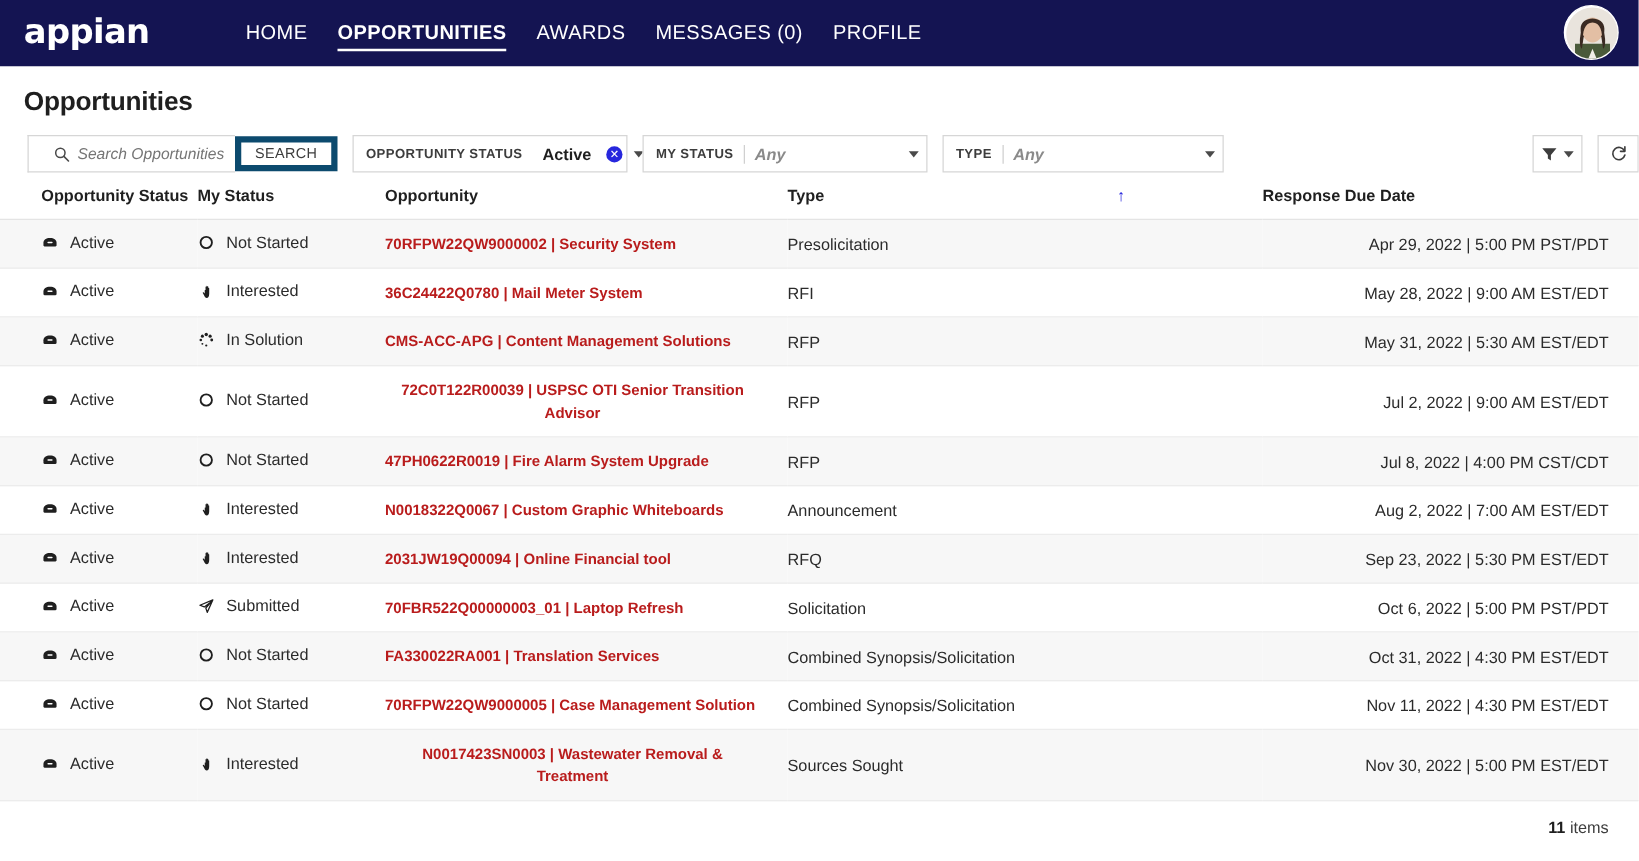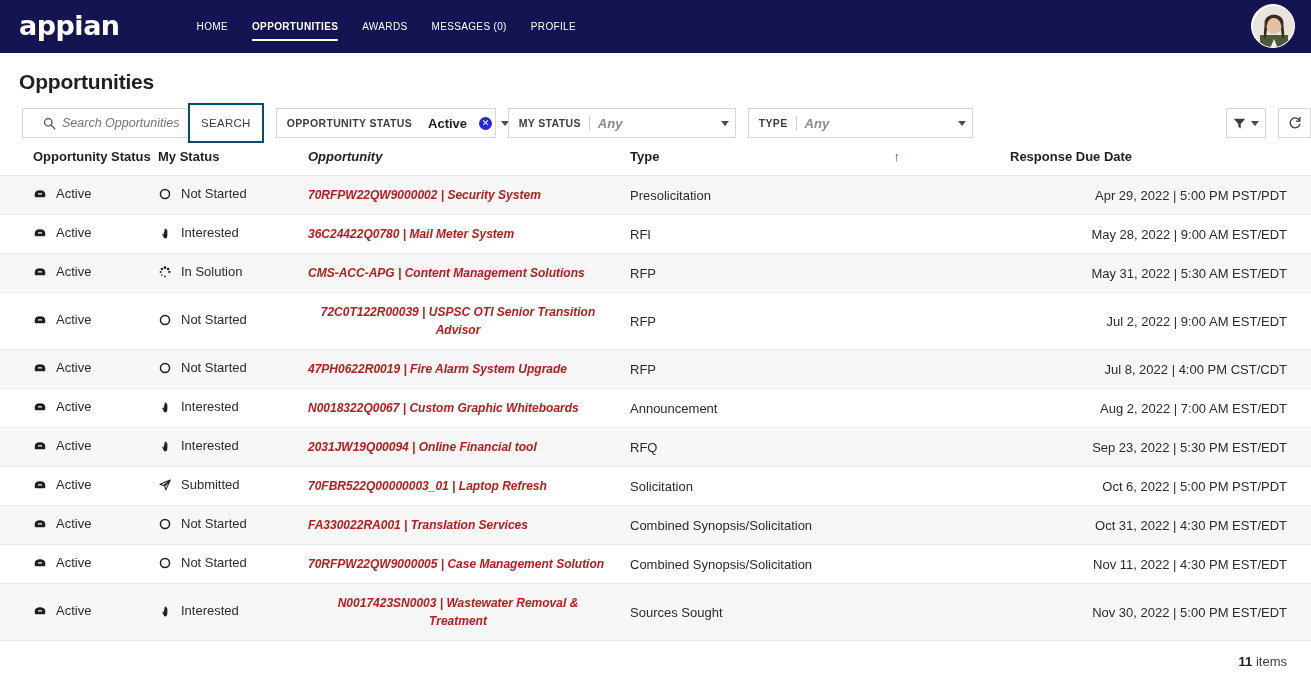--- a/index.html
+++ b/index.html
@@ -28,21 +28,21 @@
     letter-spacing: -0.5px;
     font-family: "DejaVu Sans", sans-serif;
     margin-right: 41px;
     line-height: 1;
     position: relative;
     top: -1px;
   }
   .nav-items { display: flex; align-items: center; height: 53px; }
   .nav-item {
     color: #ffffff;
-    font-size: 10px;
+    font-size: 16px;
     letter-spacing: 0.35px;
     padding: 0 0 0 0;
     margin-right: 24px;
     height: 53px;
     line-height: 53px;
     position: relative;
     cursor: pointer;
     white-space: nowrap;
   }
   .nav-item.active { font-weight: bold; }
@@ -101,22 +101,22 @@
     border: none;
     outline: none;
     font-size: 12.5px;
     font-style: italic;
     color: #8a8a8a;
     font-family: "Liberation Sans", sans-serif;
     width: 130px;
     background: transparent;
   }
   .search-btn {
-    height: 40px;
-    border: 2px solid #0c4a6e;
+    height: 28px;
+    border: 5px solid #0c4a6e;
     background: #fff;
     font-size: 11.5px;
     color: #3d3d3d;
     letter-spacing: 0.3px;
     padding: 0 11px;
     cursor: pointer;
     font-family: "Liberation Sans", sans-serif;
     text-align: center;
   }
 
@@ -205,21 +205,21 @@
   .table td {
     font-size: 13px;
     color: #2b2b2b;
     padding: 10px 0;
     border-bottom: 1px solid #ececec;
     vertical-align: middle;
   }
   tr.alt td { background: #f7f7f7; }
   .c-status { width: 158px; padding-left: 33px !important; }
   .c-mystatus { width: 150px; }
-  .c-opp { width: 322px; padding-right: 22px !important; font-style: italic; }
+  .c-opp { width: 322px; padding-right: 22px !important; }
   .c-type { width: 380px; }
   .c-due { text-align: right; padding-right: 24px !important; }
   th.c-status { padding-left: 33px !important; }
   th.c-due { padding-right: 24px !important; }
 
   .cell-ico { display: inline-flex; align-items: center; }
   .cell-ico svg, .cell-ico .glyph {
     margin-right: 9px;
     flex: none;
     display: inline-block;

